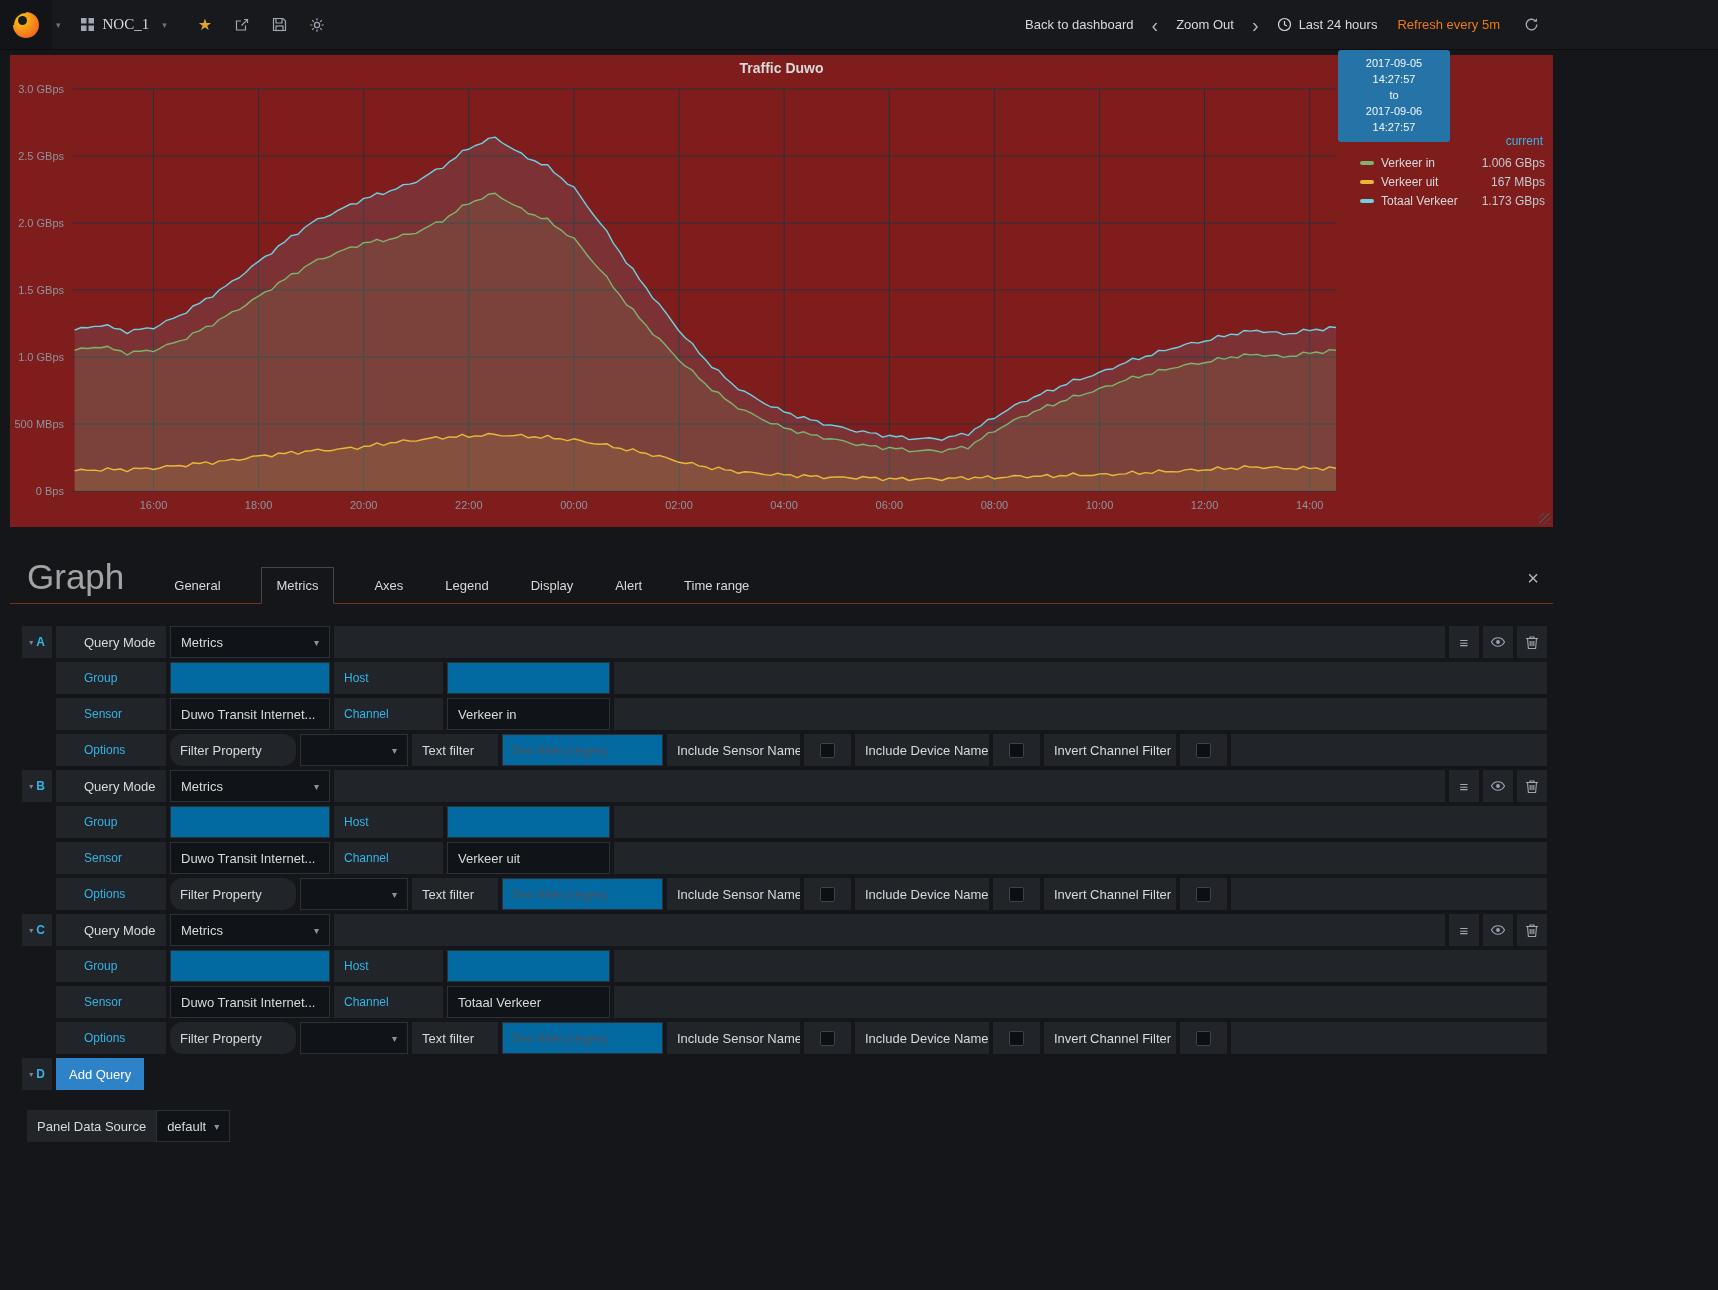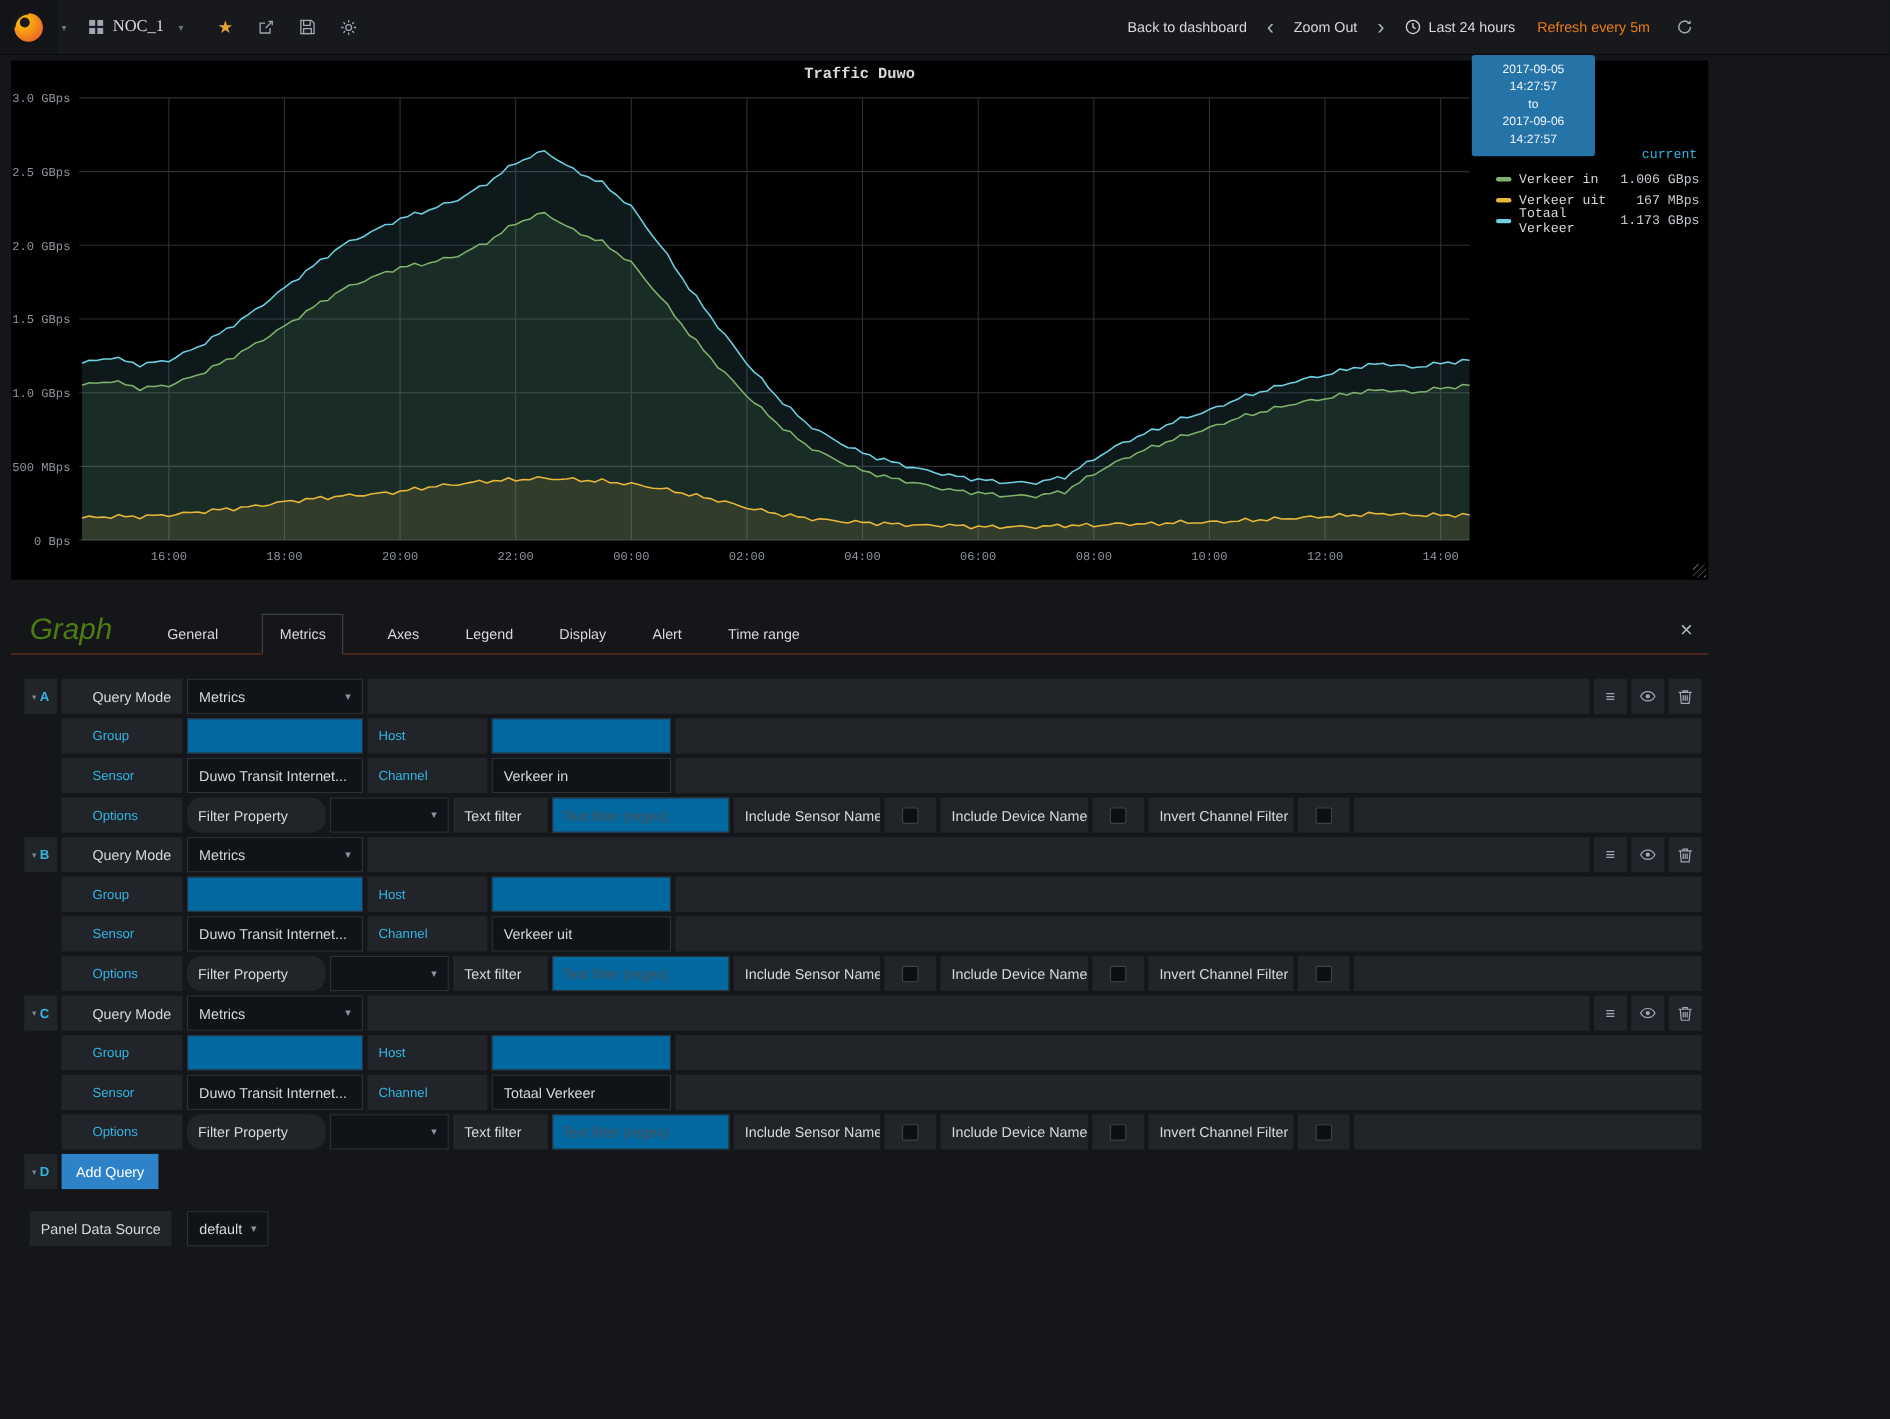--- a/index.html
+++ b/index.html
@@ -12,36 +12,36 @@
   .menu-caret{color:#6b7280;font-size:9px;padding:0 4px;cursor:pointer;}
   .dash-btn{display:flex;align-items:center;gap:9px;padding:0 16px;height:49px;font-size:15px;cursor:pointer;font-family:Liberation Serif, serif;}
   .nav-icon-btn{padding:0 11px;height:49px;display:flex;align-items:center;color:#9fa7b3;cursor:pointer;}
   .star{color:#e0a32e;font-size:16px;}
   .nav-right{margin-left:auto;display:flex;align-items:center;height:49px;padding-right:6px;}
   .nav-link{font-size:13px;padding:0 10px;display:flex;align-items:center;gap:7px;height:49px;cursor:pointer;white-space:nowrap;}
   .orange{color:#eb7b18;}
   .chev{color:#aeb6bf;font-size:20px;line-height:1;padding:0 8px;cursor:pointer;}
   
   .content{width:1553px;position:relative;padding:5px 0 0 10px;}
-  .panel{width:1543px;height:472px;background:#000000;position:relative;font-family:Liberation Mono, monospace;}
+  .panel{width:1543px;height:472px;background:#7f1d1d;position:relative;}
   .panel-title{height:26px;display:flex;align-items:center;justify-content:center;font-size:14px;font-weight:bold;cursor:pointer;}
   .panel-body{display:flex;}
   .chart-area{flex:1;cursor:crosshair;}
   .legend{width:193px;padding:10px 8px 0 0;font-size:12px;}
   .legend-header{color:#33b5e5;text-align:right;padding-right:2px;margin-bottom:5px;margin-top:43px;}
   .legend-row{display:flex;align-items:center;height:19px;cursor:pointer;}
   .legend-swatch{width:14px;height:4px;border-radius:2px;margin-right:7px;flex:none;}
   .legend-name{flex:1;color:#d8d9da;}
   .legend-value{color:#c3c9cf;}
   .resize-handle{position:absolute;right:2px;bottom:2px;width:12px;height:12px;background:repeating-linear-gradient(135deg,transparent 0 3px,#4a5058 3px 4px);cursor:nwse-resize;}
   .time-tooltip{position:absolute;top:0px;left:1338px;width:112px;background:#2673a8;color:#f2f7fb;border-radius:3px;padding:6px 8px;font-size:11px;text-align:center;line-height:1.45;z-index:5;}
   
   .editor{margin-top:30px;}
   .editor-header{display:flex;align-items:flex-end;border-bottom:1px solid #79301c;padding:0 14px 0 17px;}
-  .editor-title{font-style:italic;font-size:27px;color:#4d7c0f;padding:0 48px 6px 0;}
+  .editor-title{font-size:35px;color:#a3a3a3;padding:0 48px 6px 0;}
   .tab{color:#d8d9da;font-size:13px;padding:10px 2px;margin-right:38px;cursor:pointer;white-space:nowrap;}
   .tab.active{border:1px solid #43474d;border-bottom:1px solid #141619;background:#141619;margin-bottom:-1px;padding:10px 15px;}
   .close-x{margin-left:auto;color:#aeb6bf;font-size:20px;align-self:center;padding-bottom:4px;cursor:pointer;}
   .qform{padding:22px 6px 0 12px;}
   .tf-row{display:flex;gap:4px;height:32px;margin-bottom:4px;}
   .tf-cell{background:#212429;display:flex;align-items:center;padding:0 10px;font-size:13px;white-space:nowrap;overflow:hidden;}
   .lbl-blue{color:#33b5e5;font-size:12px;}
   .fill{flex:1;}
   .tf-indent{width:30px;flex:none;}
   .c-letter{width:30px;justify-content:center;padding:0;gap:3px;flex:none;cursor:pointer;}
@@ -63,21 +63,21 @@
   .tf-input{background:#0369a1;border:1px solid #2c3137;padding:0 8px;}
   .tf-input input{width:100%;background:transparent;border:0;outline:0;color:#d8d9da;font-size:13px;font-family:inherit;}
   .tf-input input::placeholder{color:#4a525c;}
   .tf-value{background:#101317;border:1px solid #2c3137;cursor:pointer;}
   .q-letter{color:#33b5e5;font-weight:bold;font-size:12px;}
   .caret-sm{color:#7d8591;font-size:8px;}
   .checkbox{width:15px;height:15px;background:#0d0f12;border:1px solid #3c434b;border-radius:2px;cursor:pointer;}
   .ham{font-size:15px;color:#9fa7b3;}
   .add-row{margin-top:0;}
   .btn-add{height:32px;background:#2d82c8;color:#fff;border:0;font-size:13px;padding:0 13px;font-family:inherit;cursor:pointer;}
-  .pds-row{display:flex;gap:14px;margin-top:20px;height:32px;margin-left:5px;}
+  .pds-row{display:flex;margin-top:20px;height:32px;margin-left:5px;}
 </style>
 </head>
 <body>
 
 <nav class="navbar">
   <div class="nav-inner">
     <div class="logo-box">
       <svg width="32" height="32" viewBox="0 0 32 32">
         <defs>
             <radialGradient id="glg" cx="32%" cy="30%" r="85%">

